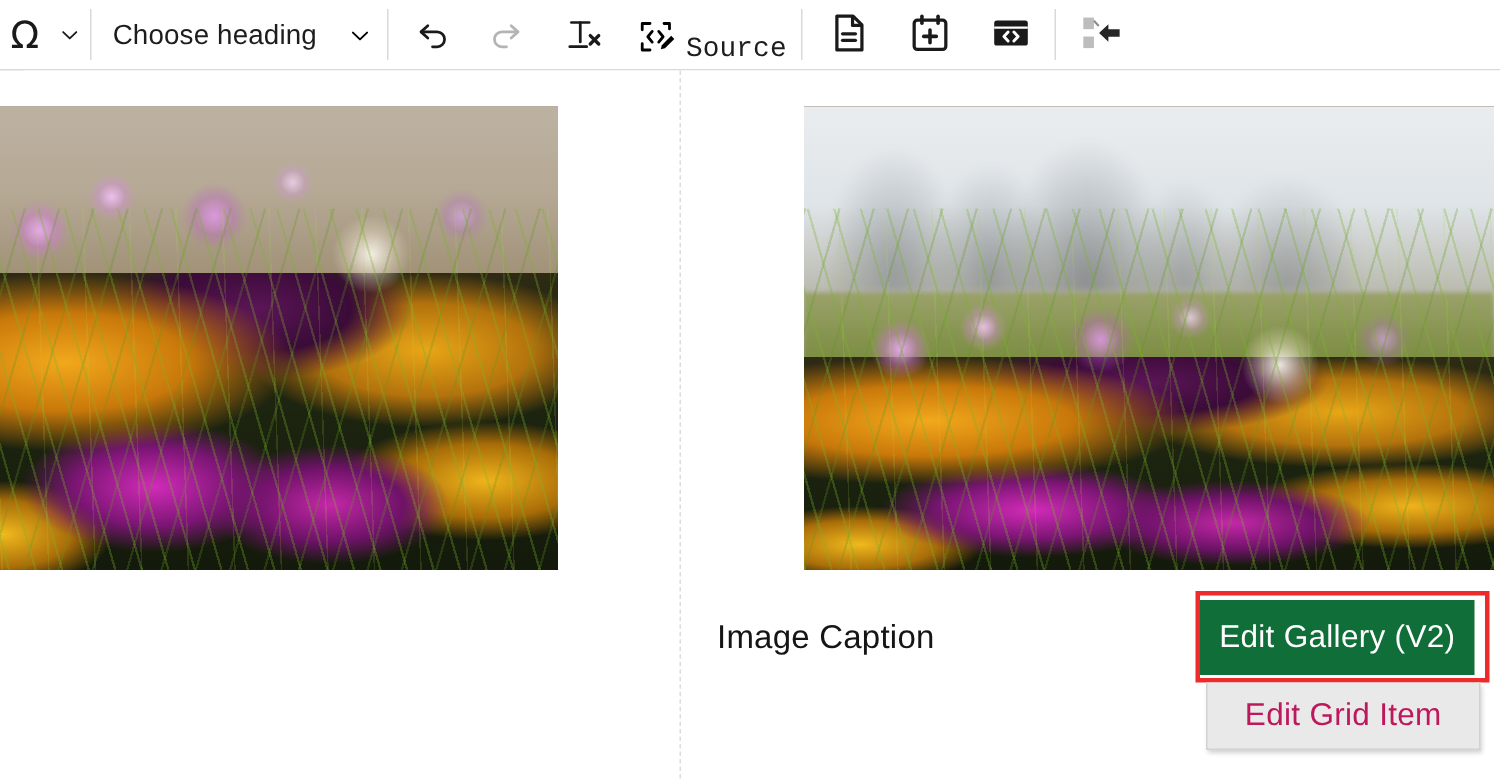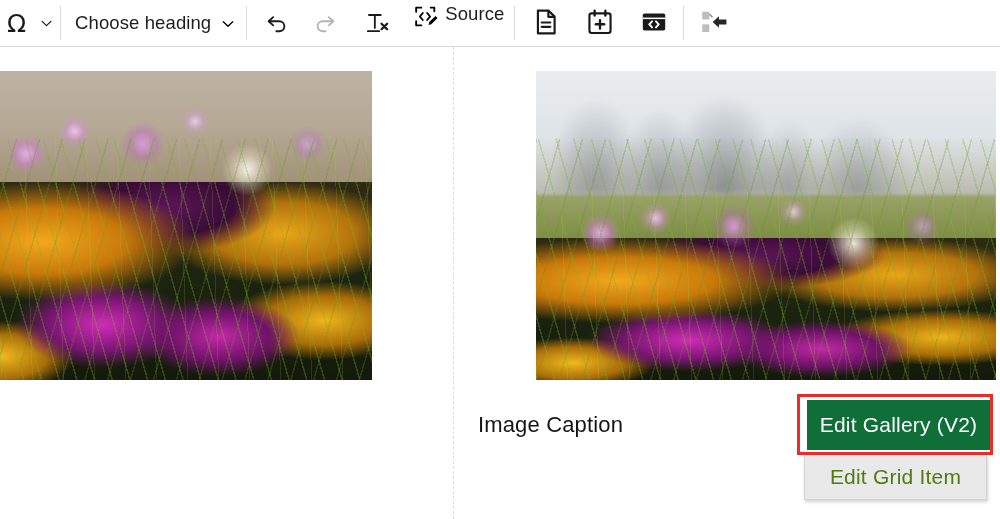--- a/index.html
+++ b/index.html
@@ -62,43 +62,44 @@
 
   .chev {
     display: inline-block;
     width: 13px;
     height: 13px;
   }
 
   .heading-btn {
     display: flex;
     align-items: center;
-    gap: 10px;
+    gap: 22px;
     height: 40px;
     padding: 0 12px 0 14px;
     cursor: pointer;
     background: transparent;
     border: 0;
   }
   .heading-label {
     font-size: 18.5px;
     color: #1d1d1d;
     letter-spacing: 0.1px;
     white-space: nowrap;
   }
 
   .source-btn {
     display: flex;
-    align-items: flex-start;
+    align-items: flex-end;
     gap: 6px;
     height: 40px;
     padding: 0 10px 0 9px;
     cursor: pointer;
     background: transparent;
     border: 0;
+    font-family: Liberation Mono, monospace;
   }
   .source-label {
     font-size: 18.5px;
     color: #1d1d1d;
     letter-spacing: 0.1px;
   }
 
   
   .editor {
     position: absolute;
@@ -218,21 +219,21 @@
   .highlight-box {
     position: absolute;
     left: 781px;
     top: 347px;
     width: 196px;
     height: 61px;
     border: 3px solid #ee2b2b;
     background: #ffffff;
     display: flex;
     align-items: center;
-    justify-content: flex-end;
+    justify-content: flex-start;
   }
 
   .btn-primary {
     width: 183px;
     height: 50px;
     background: #106e39;
     border: 0;
     color: #ffffff;
     font-family: "Liberation Sans", sans-serif;
     font-size: 21px;
@@ -246,21 +247,21 @@
   .btn-secondary {
     position: absolute;
     left: 788px;
     top: 408px;
     width: 183px;
     height: 45px;
     background: #e9e9e9;
     border: 1px solid #d2d2d2;
     border-top: 0;
     box-shadow: 1px 2px 3px rgba(0,0,0,.18);
-    color: #4d7c0f;
+    color: #be185d;
     font-family: "Liberation Sans", sans-serif;
     font-size: 21px;
     letter-spacing: 0.2px;
     cursor: pointer;
     display: flex;
     align-items: center;
     justify-content: center;
   }
 </style>
 </head>

